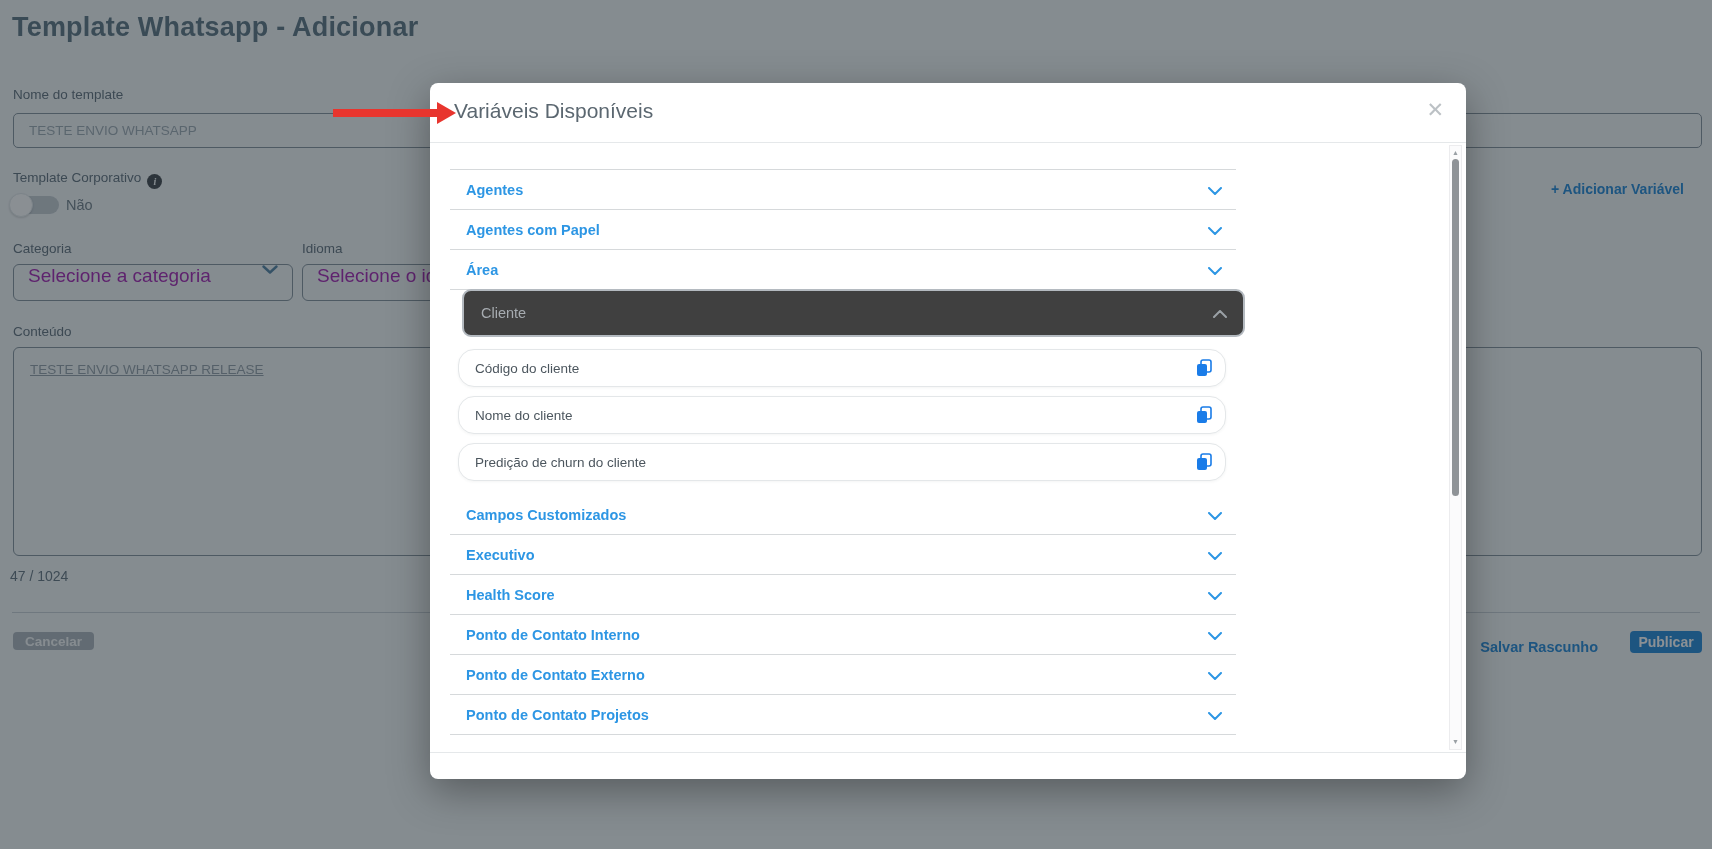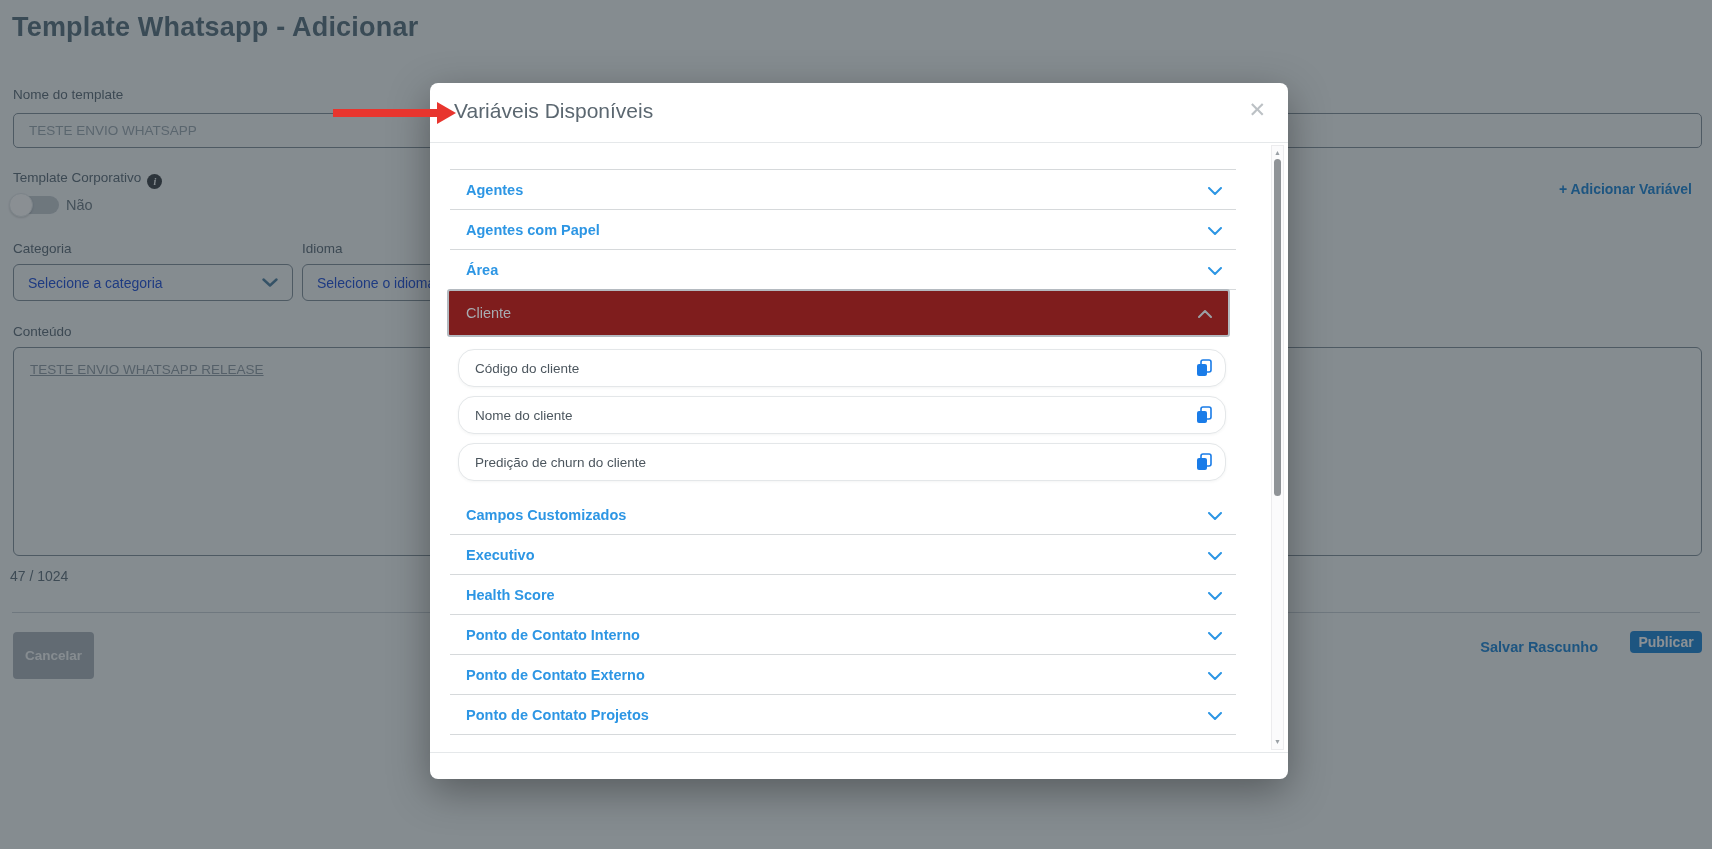--- a/index.html
+++ b/index.html
@@ -5,52 +5,52 @@
   * { margin:0; padding:0; box-sizing:border-box; }
   html,body { background:#202830; }
   body { font-family:"Liberation Sans", sans-serif; }
   #screen { position:relative; width:1712px; height:849px; background:#f3f6f7; overflow:hidden; }
 
   
   .page { position:absolute; inset:0; z-index:1; }
   .page-title { position:absolute; left:12px; top:12px; font-size:27px; font-weight:700; color:#56707e; letter-spacing:.2px; }
   .field-label { position:absolute; font-size:13.5px; color:#5a6b77; font-weight:400; }
   .text-input { position:absolute; background:#ffffff00; border:1px solid #7f8e98; border-radius:5px; display:flex; align-items:center; padding:0 15px; font-size:13.5px; color:#9aa7b0; }
-  .select-box { position:absolute; background:#ffffff00; border:1px solid #7f8e98; border-radius:6px; display:flex; align-items:center; justify-content:space-between; padding:0 14px; font-size:14px; color:#1d4ed8; }
+  .select-box { position:absolute; background:#ffffff00; border:1px solid #7f8e98; border-radius:6px; display:flex; align-items:flex-start; justify-content:space-between; padding:0 14px; font-size:19px; color:#a21caf; }
   .select-chevron svg { display:block; }
   .info-icon { display:inline-flex; align-items:center; justify-content:center; width:15px; height:15px; border-radius:50%; background:#3a4045; color:#f2f5f6; font-size:10px; font-weight:700; margin-left:6px; vertical-align:-3px; font-family:"Liberation Serif", serif; font-style:italic; }
   .toggle-track { position:absolute; left:13px; top:196px; width:46px; height:18px; border-radius:9px; background:#c2cad0; }
   .toggle-knob { position:absolute; left:9px; top:193px; width:24px; height:24px; border-radius:50%; background:#fdfdfd; border:1px solid #dfe5e8; box-shadow:0 1px 2px rgba(0,0,0,.15); }
   .toggle-label { position:absolute; left:66px; top:197px; font-size:14.5px; color:#6b7a84; }
   .content-area { position:absolute; left:13px; top:347px; width:1689px; height:209px; border:1px solid #7f8e98; border-radius:6px; padding:14px 16px; font-size:13.5px; color:#8f9ca5;text-decoration:underline; }
   .content-line2 { margin-top:22px; }
   .char-count { position:absolute; left:10px; top:568px; font-size:14px; color:#5f707c; }
   .footer-divider-page { position:absolute; left:12px; top:612px; width:1688px; height:1px; background:#c5ced4; }
-  .btn-cancel { position:absolute; left:13px; top:632px; width:81px; height:47px; background:#a9b2ba; border:none; border-radius:4px; color:#f4f6f7; font-size:13.5px; font-weight:700; font-family:inherit; }
+  .btn-cancel { position:absolute; left:13px; top:632px; width:81px; height:18px; background:#a9b2ba; border:none; border-radius:4px; color:#f4f6f7; font-size:13.5px; font-weight:700; font-family:inherit; }
   .btn-savedraft { position:absolute; right:114px; top:639px; background:none; border:none; color:#1b84d6; font-size:14.5px; font-weight:700; font-family:inherit; }
   .btn-publish { position:absolute; left:1630px; top:631px; width:72px; height:22px; background:#1b84d6; border:none; border-radius:4px; color:#fff; font-size:14px; font-weight:700; font-family:inherit; }
-  .add-variable { position:absolute; right:20px; top:181px; background:none; border:none; color:#1b84d6; font-size:14px; font-weight:700; font-family:inherit; }
+  .add-variable { position:absolute; right:28px; top:181px; background:none; border:none; color:#1b84d6; font-size:14px; font-weight:700; font-family:inherit; }
 
   
   .overlay { position:absolute; inset:0; background:rgba(33,43,50,.52); z-index:5; }
 
   
-  .modal { position:absolute; left:430px; top:83px; width:858px; height:696px; background:#fff; border-radius:8px; box-shadow:0 12px 40px rgba(0,0,0,.35); z-index:10; }
+  .modal { position:absolute; left:430px; top:83px; width:1036px; height:696px; background:#fff; border-radius:8px; box-shadow:0 12px 40px rgba(0,0,0,.35); z-index:10; }
   .modal-header { position:relative; height:60px; border-bottom:1px solid #e5e8ea; }
   .modal-title { position:absolute; left:24px; top:16px; font-size:21px; font-weight:400; color:#5b6770; }
   .modal-close { position:absolute; right:22px; top:16px; background:none; border:none; font-size:21px; color:#bcc1c5; font-family:inherit; line-height:1; cursor:default; }
   .modal-body { position:absolute; left:0; top:60px; width:100%; height:609px; }
   .modal-footer-line { position:absolute; left:0; top:669px; width:100%; height:1px; background:#e5e8ea; }
 
   .acc-list { position:absolute; left:20px; width:786px; }
   .acc-list.top3 { top:26px; border-top:1px solid #d6d9db; }
   .acc-list.bottom6 { top:352px;text-align:center; }
   .acc-row { height:40px; display:flex; align-items:center; justify-content:space-between; border-bottom:1px solid #d6d9db; padding:0 14px 0 16px; cursor:default; }
   .acc-label { font-size:14.5px; font-weight:700; color:#2d96e4; }
-  .expanded-head { position:absolute; left:17px; top:146px; width:783px; height:48px; border:2px solid #b4bac0; border-radius:3px; background:#7f1d1d; display:flex; align-items:center; justify-content:space-between; padding:0 16px 0 17px; }
+  .expanded-head { position:absolute; left:32px; top:146px; width:783px; height:48px; border:2px solid #b4bac0; border-radius:9px; background:#404040; display:flex; align-items:center; justify-content:space-between; padding:0 16px 0 17px; }
   .expanded-label { font-size:14.5px; color:#a7acb1; }
   .var-card { position:absolute; left:28px; width:768px; height:38px; background:#fff; border:1px solid #e4e7e9; border-radius:16px; box-shadow:0 1px 3px rgba(40,50,60,.05); display:flex; align-items:center; justify-content:space-between; padding:0 13px 0 16px; }
   .var-card-label { font-size:13.5px; color:#4c565e; }
   .copy-btn { background:none; border:none; padding:0; line-height:0; cursor:default; }
 
   
   .scrollbar { position:absolute; right:4px; top:62px; width:13px; height:605px; background:#fbfbfc; border:1px solid #ececee; }
   .scroll-arrow { position:absolute; left:0; width:100%; text-align:center; font-size:7px; color:#9aa0a5; line-height:10px; cursor:default; }
   .scroll-arrow.up { top:2px; } .scroll-arrow.down { bottom:2px; }
   .scroll-thumb { position:absolute; left:2px; top:13px; width:7px; height:337px; background:#8f9397; border-radius:4px; }

